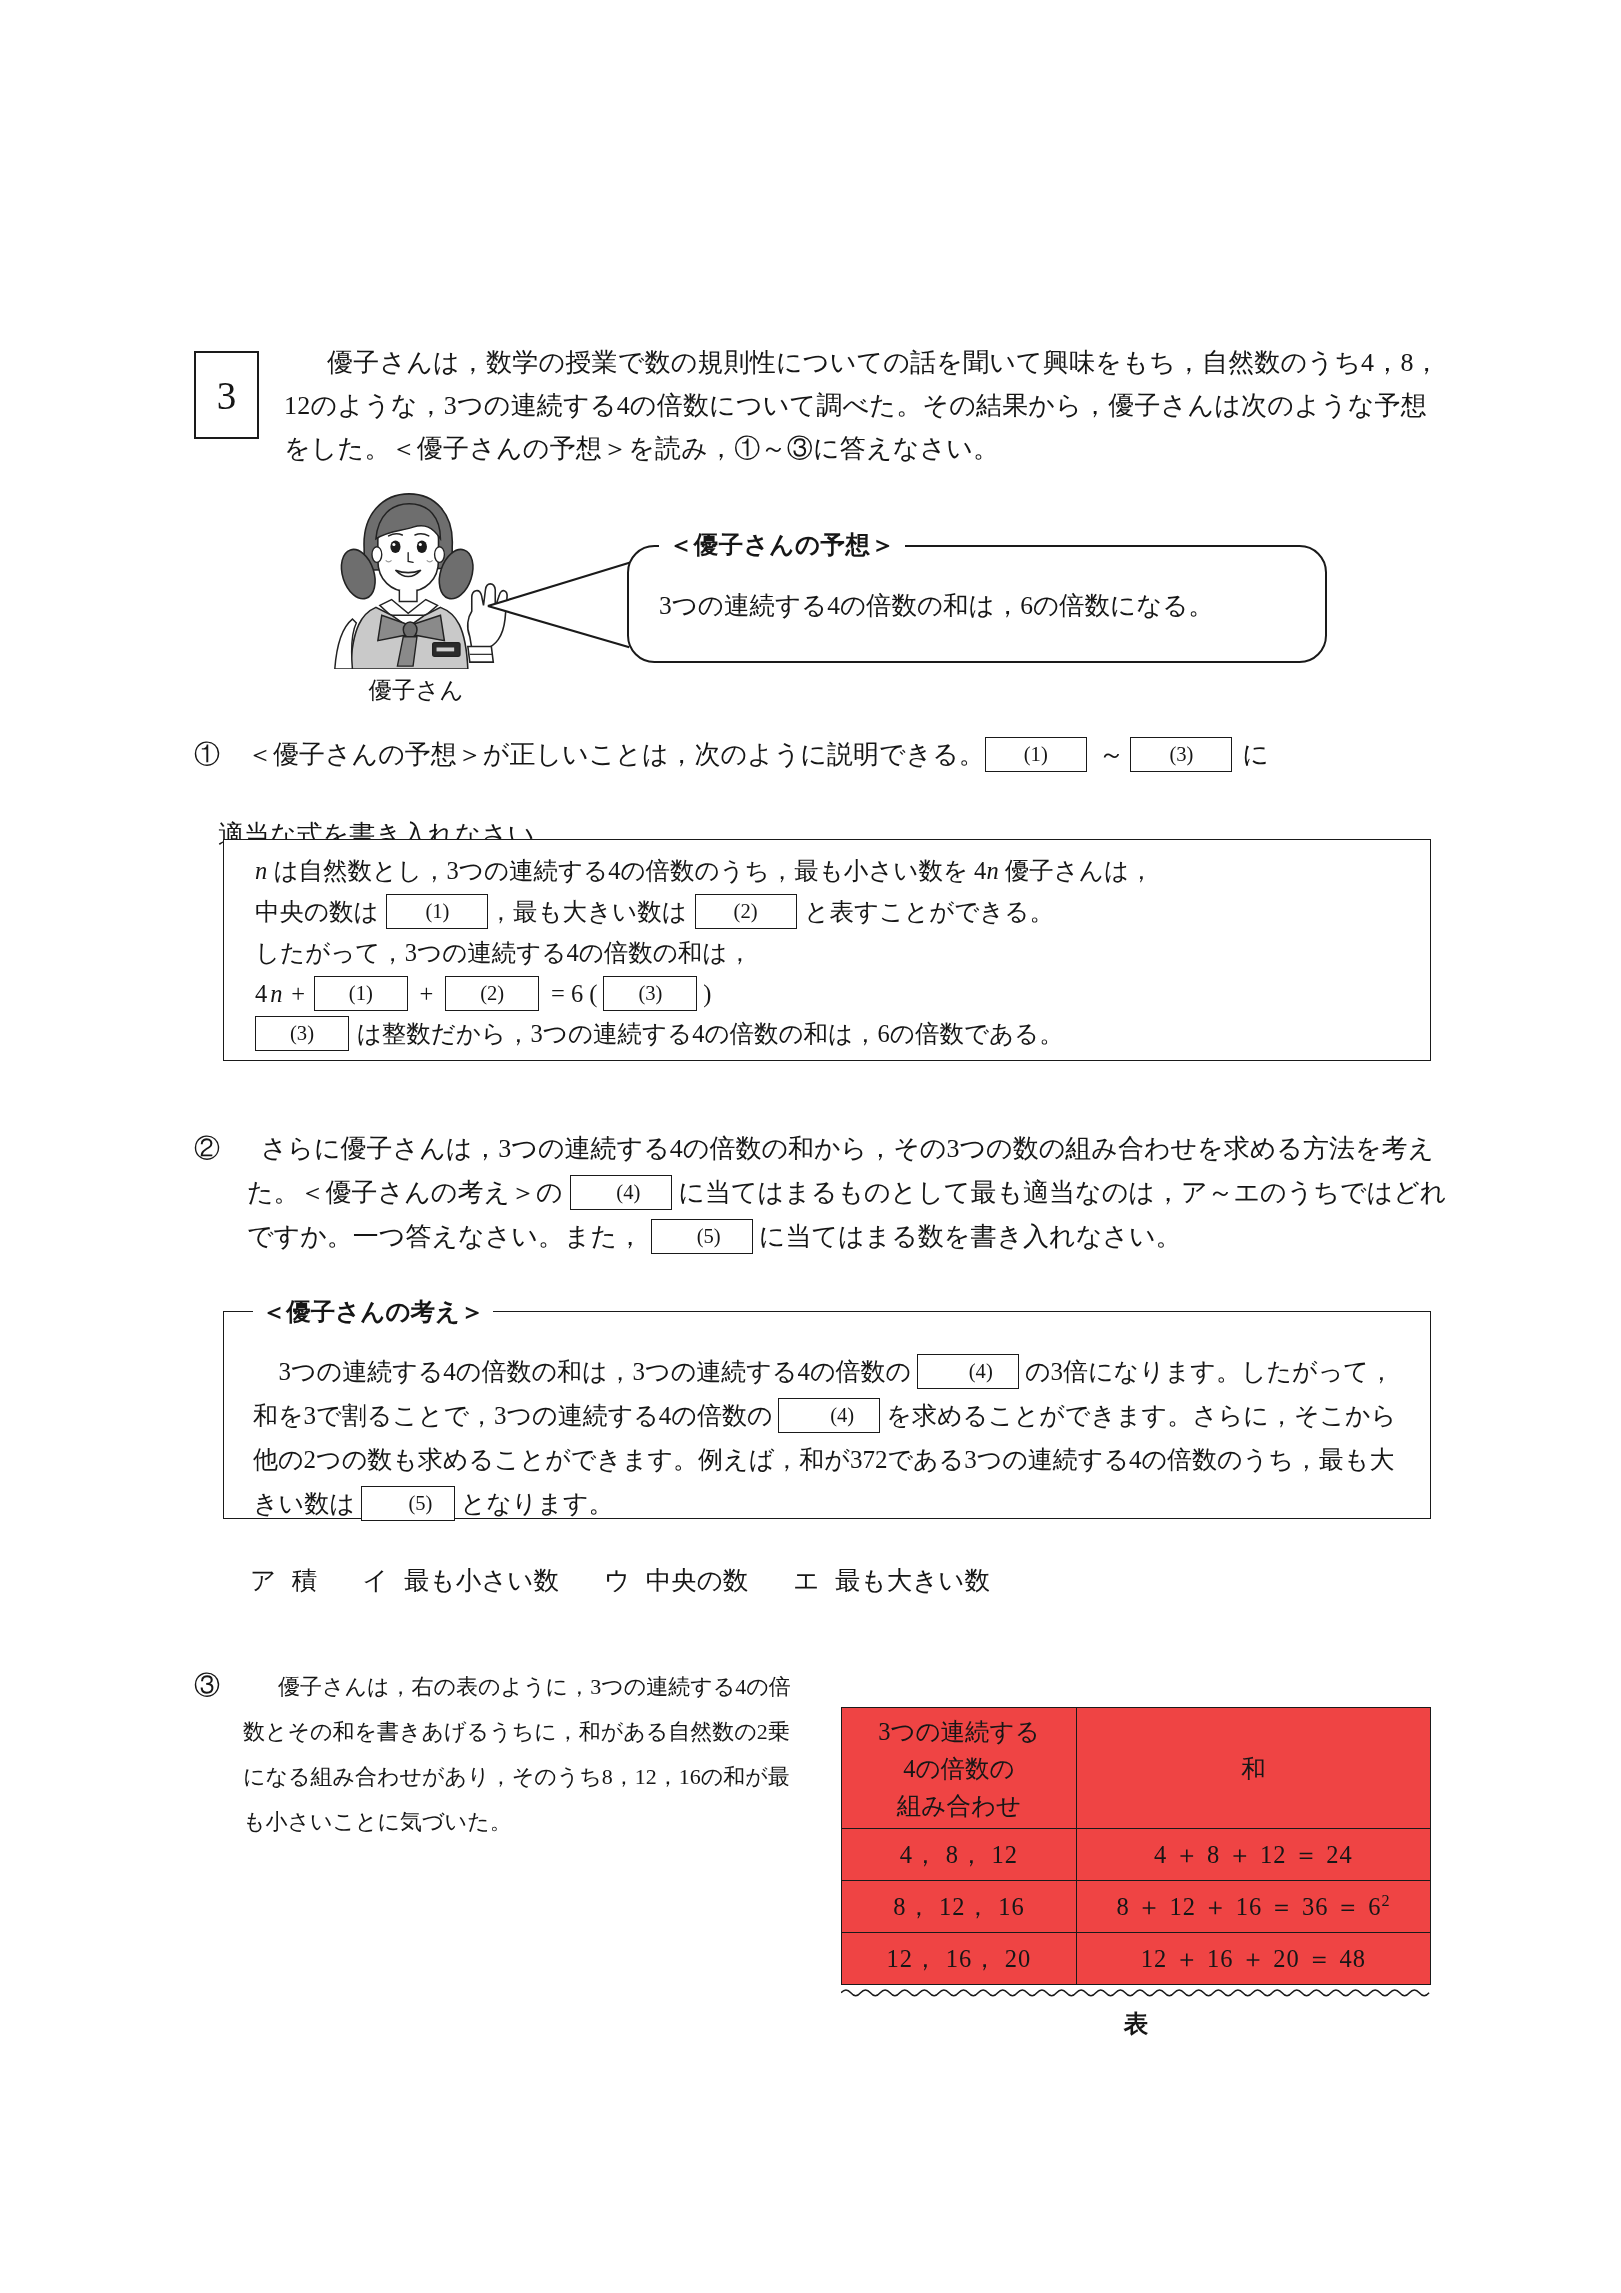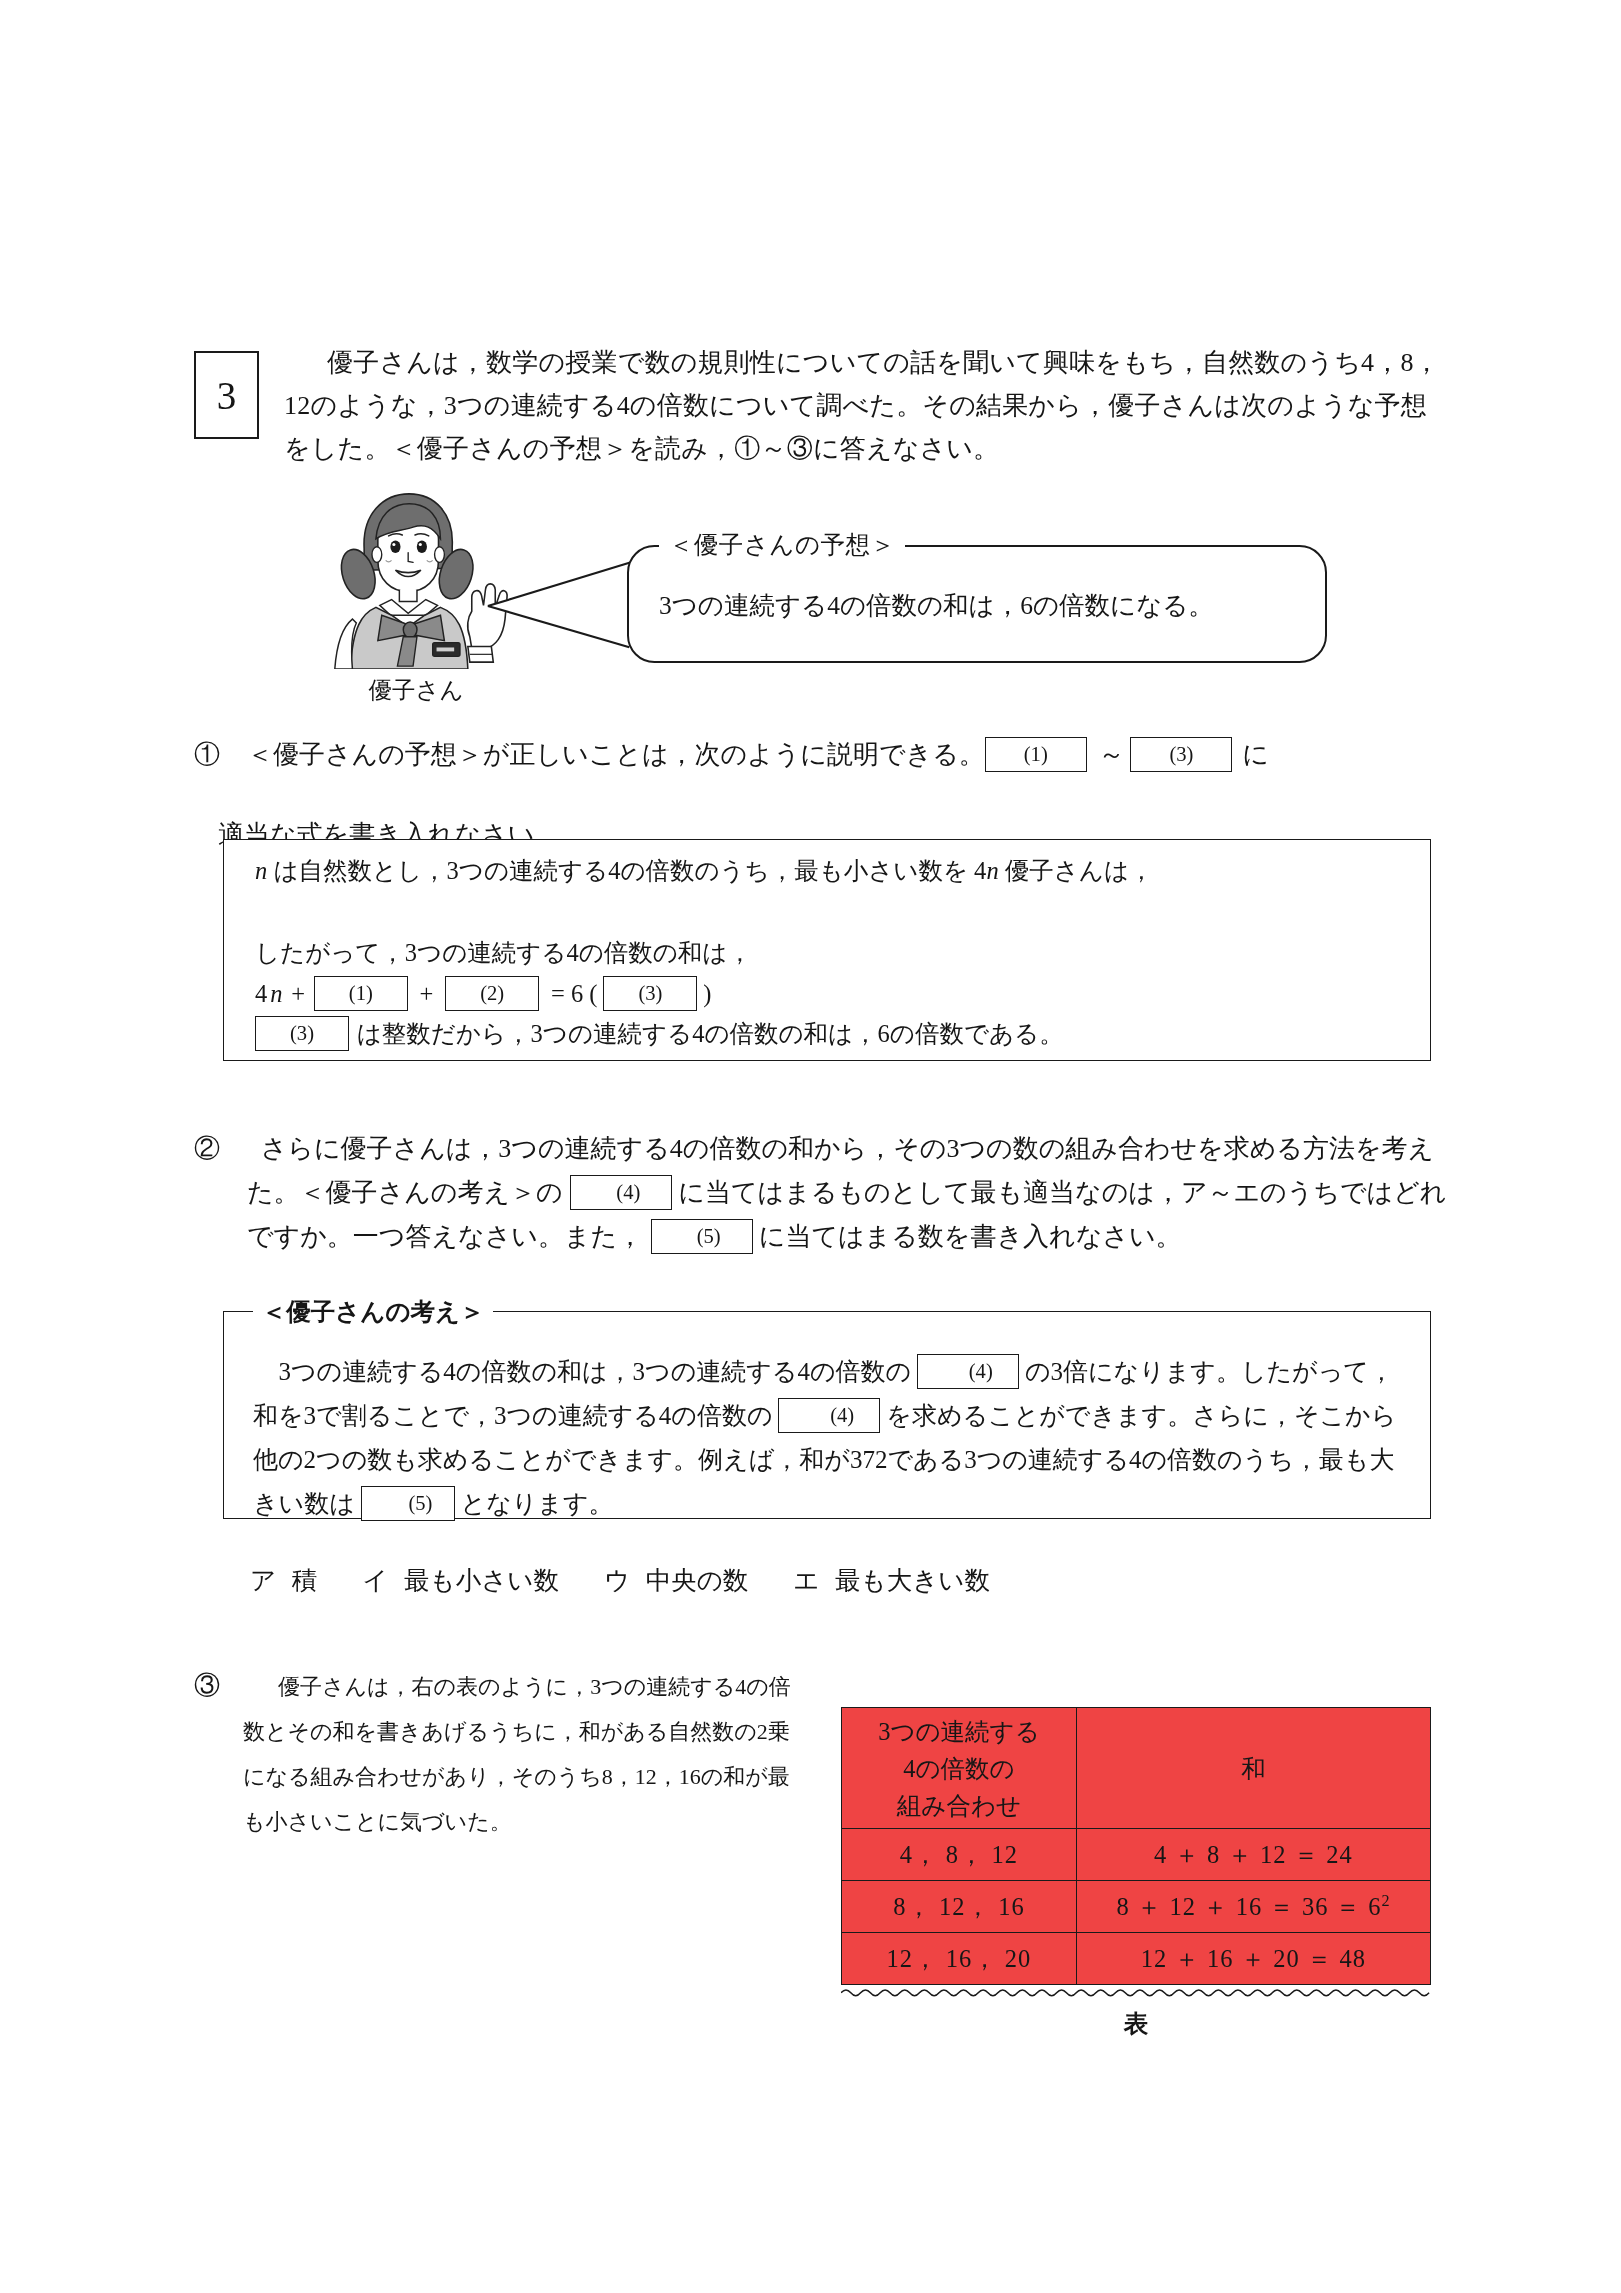--- a/index.html
+++ b/index.html
@@ -80,21 +80,21 @@
     border-radius: 27.4px;
     background: #fff;
   }
   #speech-bubble-label {
     position: absolute;
     left: 659px;
     top: 532px;
     background: #fff;
     padding: 0 9.8px;
     font-size: 24.5px;
-    font-weight: normal;
+    font-weight: bold;
     line-height: 25.5px;
     letter-spacing: 0.5px;
   }
   #speech-bubble-text {
     position: absolute;
     left: 659px;
     top: 586px;
     width: 647px;
     font-size: 25.5px;
     line-height: 39px;
@@ -334,20 +334,23 @@
 
   <div class="qmark" style="left:194px; top:733px;">①</div>
   <div class="qline" style="left:247px; top:733px; width:1206px;">
     <span>＜優子さんの予想＞が正しいことは，次のように説明できる。</span><span class="blank blank-w-lg">(1)</span><span style="display:inline-block;width:11.8px;"></span><span>～</span><span style="display:inline-block;width:5.9px;"></span><span class="blank blank-w-lg">(3)</span><span style="display:inline-block;width:9.8px;"></span><span>に</span>
   </div>
   <div class="qline" style="left:218px; top:777px;margin-top:36px;">適当な式を書き入れなさい。</div>
 
   <div id="proof-box" class="framebox"></div>
   <div class="proof-line" style="left:255px; top:854px;">
     <span class="ital">n</span><span> は自然数とし，3つの連続する4の倍数のうち，最も小さい数を 4</span><span class="ital">n</span><span> 優子さんは，</span>
+  </div>
+  <div class="proof-line" style="left:255px; top:894px;">
+    <span>中央の数は</span><span style="display:inline-block;width:7.8px;"></span><span class="blank blank-w-lg">(1)</span><span>，最も大きい数は</span><span style="display:inline-block;width:7.8px;"></span><span class="blank blank-w-lg">(2)</span><span style="display:inline-block;width:7.8px;"></span><span>と表すことができる。</span>
   </div>
   <div class="proof-line" style="left:255px; top:936px;">したがって，3つの連続する4の倍数の和は，</div>
   <div class="proof-line" style="left:255px; top:976px;">
     <span>4</span><span style="display:inline-block;width:2.9px;"></span><span class="ital">n</span><span style="display:inline-block;width:8.8px;"></span><span>+</span><span style="display:inline-block;width:8.8px;"></span><span class="blank blank-w-md">(1)</span><span style="display:inline-block;width:11.8px;"></span><span>+</span><span style="display:inline-block;width:11.8px;"></span><span class="blank blank-w-md">(2)</span><span style="display:inline-block;width:11.8px;"></span><span>= 6 (</span><span style="display:inline-block;width:5.9px;"></span><span class="blank blank-w-md">(3)</span><span style="display:inline-block;width:5.9px;"></span><span>)</span>
   </div>
   <div class="proof-line" style="left:255px; top:1016px;">
     <span class="blank blank-w-md">(3)</span><span style="display:inline-block;width:7.8px;"></span><span>は整数だから，3つの連続する4の倍数の和は，6の倍数である。</span>
   </div>
 
   <div class="qmark" style="left:194px; top:1127px;">②</div>

